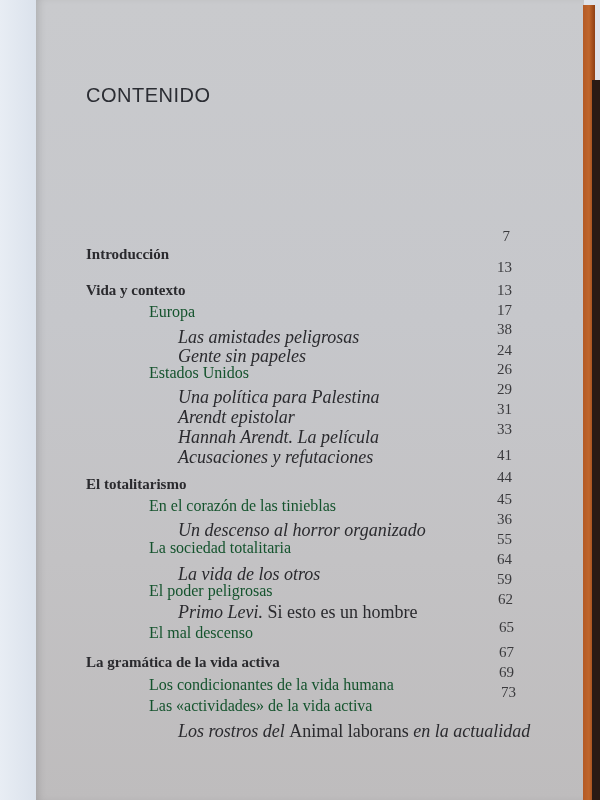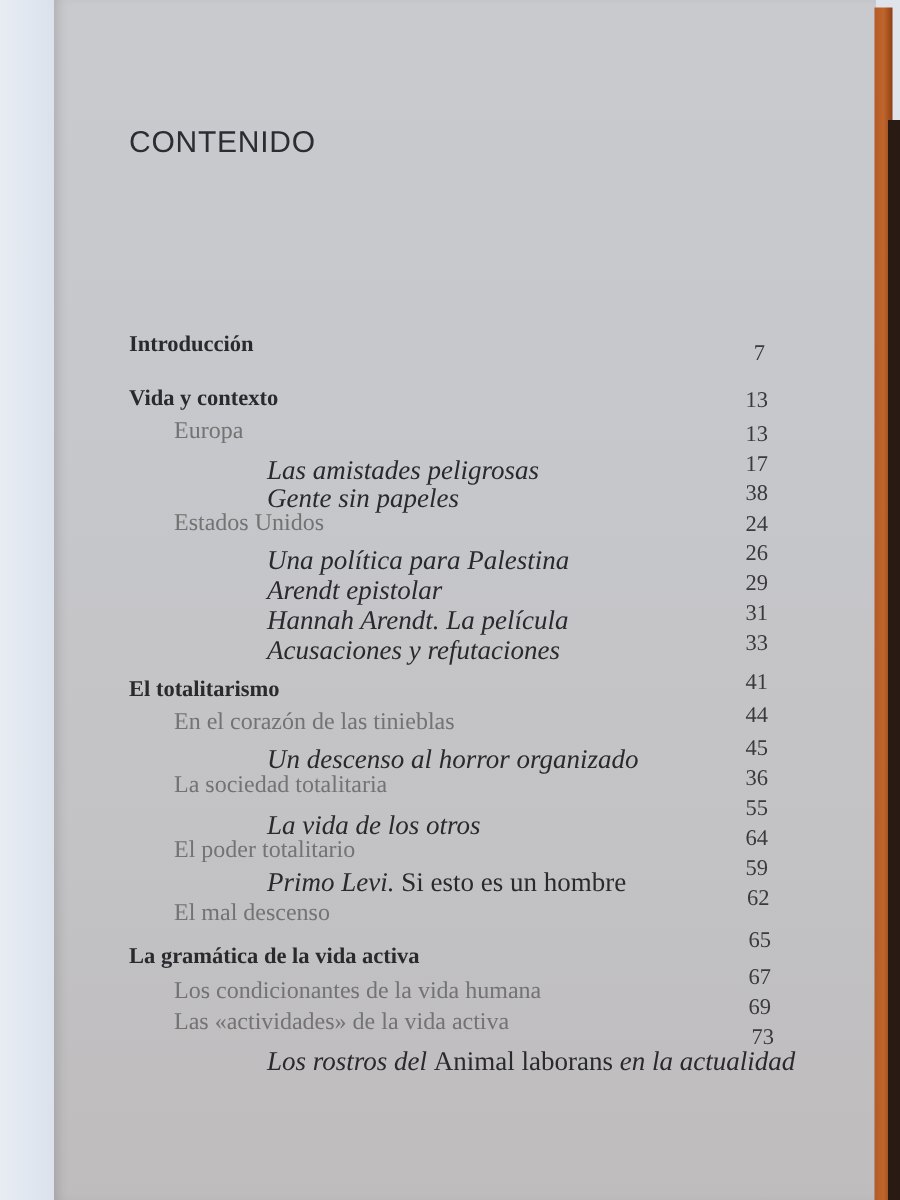--- a/index.html
+++ b/index.html
@@ -25,24 +25,24 @@
     position: absolute; left: 592px; top: 80px; width: 8px; height: 720px;
     background: #2a1a14;
   }
   .title {
     position: absolute; left: 86px; top: 84px;
     font-family: "Liberation Sans", "DejaVu Sans", sans-serif;
     font-size: 20px; font-weight: normal; letter-spacing: 0.5px;
     color: #2b2d33;
   }
   .entry {
-    position: absolute; color: #2a2a2e; white-space: nowrap;
+    position: absolute; color: #2a2a2e; white-space: nowrap; margin-top: 24px;
   }
   .lvl1 { font-weight: bold; font-size: 15px; left: 86px; }
-  .lvl2 { font-size: 16px; left: 116px; color: #737373; }
+  .lvl2 { font-size: 16px; left: 149px; color: #14532d; }
   .lvl3 { font-style: italic; font-size: 18px; left: 178px; color: #2a2a2e; }
   .pg {
     position: absolute; font-size: 15px; color: #3a3a3d; text-align: right; width: 40px;
   }
   .upright { font-style: normal; }
 </style>
 </head>
 <body>
 
 <div class="left-bg"></div>
@@ -90,21 +90,21 @@
 
 <div class="entry lvl3" style="top:496px">Un descenso al horror organizado</div>
 <div class="pg" style="left:472px;top:491px">45</div>
 
 <div class="entry lvl2" style="top:515px">La sociedad totalitaria</div>
 <div class="pg" style="left:472px;top:511px">36</div>
 
 <div class="entry lvl3" style="top:540px">La vida de los otros</div>
 <div class="pg" style="left:472px;top:531px">55</div>
 
-<div class="entry lvl2" style="top:558px">El poder totalitario</div>
+<div class="entry lvl2" style="top:558px">El poder peligrosas</div>
 <div class="pg" style="left:472px;top:551px">64</div>
 
 <div class="entry lvl3" style="top:578px">
   <span>Primo Levi.</span><span class="upright"> Si esto es un hombre</span>
 </div>
 <div class="pg" style="left:472px;top:571px">59</div>
 
 <div class="entry lvl2" style="top:600px">El mal descenso</div>
 <div class="pg" style="left:473px;top:591px">62</div>
 

